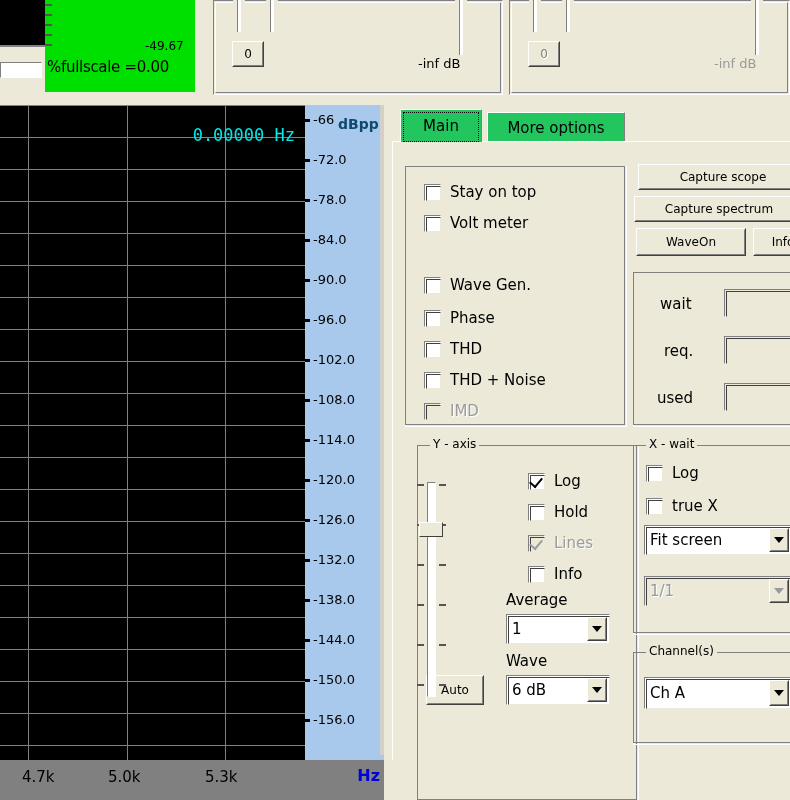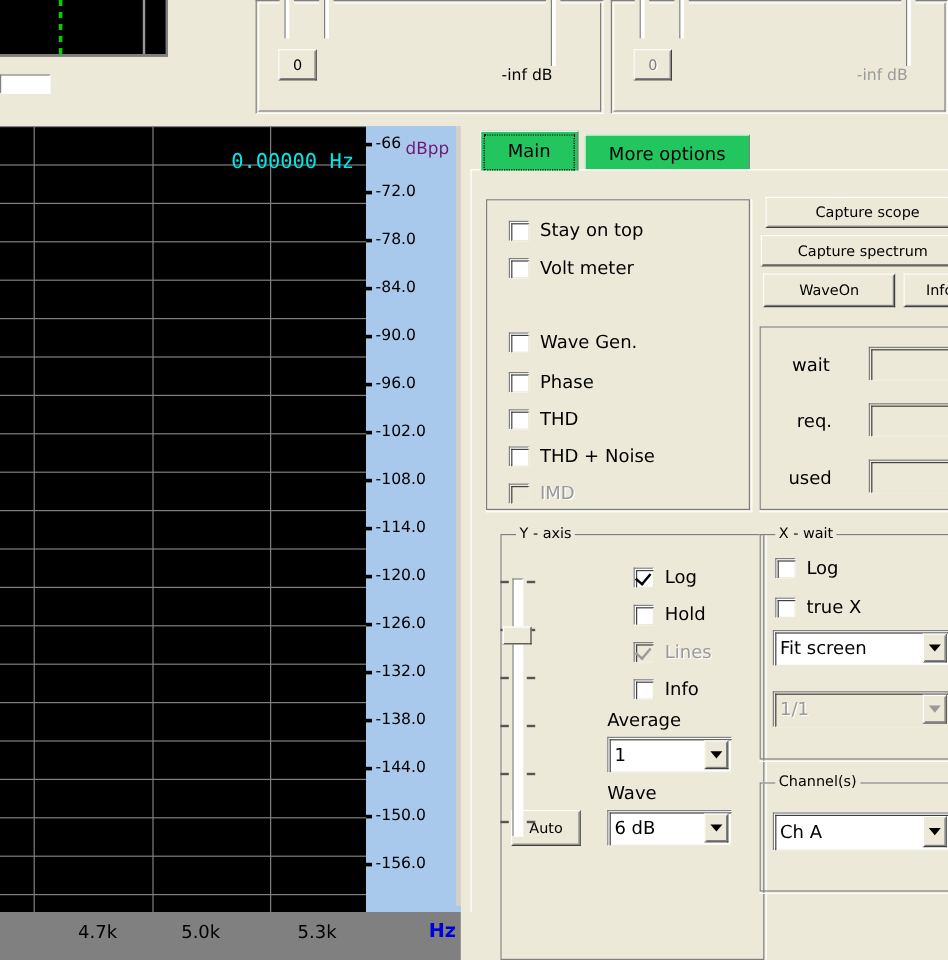--- a/index.html
+++ b/index.html
@@ -71,26 +71,26 @@
   #graph-wrap{position:absolute;left:0;top:105px;width:384px;height:655px;}
   #plot{position:absolute;left:0;top:0;width:305px;height:655px;background:#000;overflow:hidden;}
   #plot .vg{position:absolute;top:0;width:1px;height:655px;background:#808080;}
   #plot .hg{position:absolute;left:0;width:305px;height:1px;background:#808080;}
   #freq-readout{position:absolute;right:10px;top:20px;color:#00e8e8;font-size:17px;
      font-family:"DejaVu Sans Mono","Liberation Mono",monospace;white-space:nowrap;letter-spacing:0px;}
   #yaxis{position:absolute;left:305px;top:0;width:75px;height:655px;background:#a8c8ec;}
   #yaxis .ytick{position:absolute;left:0;width:5px;height:3px;background:#000;}
   #yaxis .ylab{position:absolute;left:8px;font-size:13px;color:#000;white-space:nowrap;
      font-family:"DejaVu Sans","Liberation Sans",sans-serif;}
-  #dbpp{position:absolute;left:33px;top:11px;color:#701a75;font-weight:normal;font-size:14px;}
+  #dbpp{position:absolute;left:33px;top:11px;color:#0c4a6e;font-weight:bold;font-size:14px;}
   #yaxis-edge{position:absolute;left:380px;top:0;width:4px;height:655px;background:#d4d0c8;}
 
   
   #xaxis{position:absolute;left:0;top:760px;width:384px;height:40px;background:#808080;}
-  #xaxis .xlab{position:absolute;top:8px;font-size:15px;color:#000;white-space:nowrap;margin-left:43px;}
+  #xaxis .xlab{position:absolute;top:8px;font-size:15px;color:#000;white-space:nowrap;}
   #hz{position:absolute;right:4px;top:6px;color:#0000d8;font-weight:bold;font-size:16px;}
   #xaxis-blue{position:absolute;left:305px;top:-5px;width:79px;height:5px;background:#a8c8ec;}
 
   
   #tabstrip{position:absolute;left:392px;top:112px;width:398px;height:32px;}
   .tab{position:absolute;top:0;height:30px;background:#22c55e;
      border:1px solid;border-color:#fff #808080 #808080 #fff;
      border-bottom:none;box-sizing:border-box;
      font-size:15px;display:flex;align-items:center;justify-content:center;padding:0 10px;white-space:nowrap;}
   .tab.sel{top:-3px;height:33px;z-index:4;}
@@ -148,20 +148,31 @@
 </head>
 <body>
 
 <div id="top-strip">
 
   <div id="scope-thumb">
     <div id="scope-dash"></div>
     <div id="scope-vline"></div>
   </div>
 
+  <div id="green-meter">
+    <div id="green-ticks">
+      <i style="top:4px"></i>
+        <i style="top:14px"></i>
+        <i style="top:24px"></i>
+      <i style="top:34px"></i>
+        <i style="top:44px"></i>
+    </div>
+    <div id="meter-val">-49.67</div>
+    <div id="fullscale">%fullscale =0.00</div>
+  </div>
 
   <div id="small-field"></div>
 
   <div class="toppanel" style="left:213px;width:290px;">
     <div class="inner">
         <div class="inner2"></div>
       </div>
     <div class="vslider" style="left:20px;top:-20px;height:52px;">
         <div class="track"></div>
       </div>

